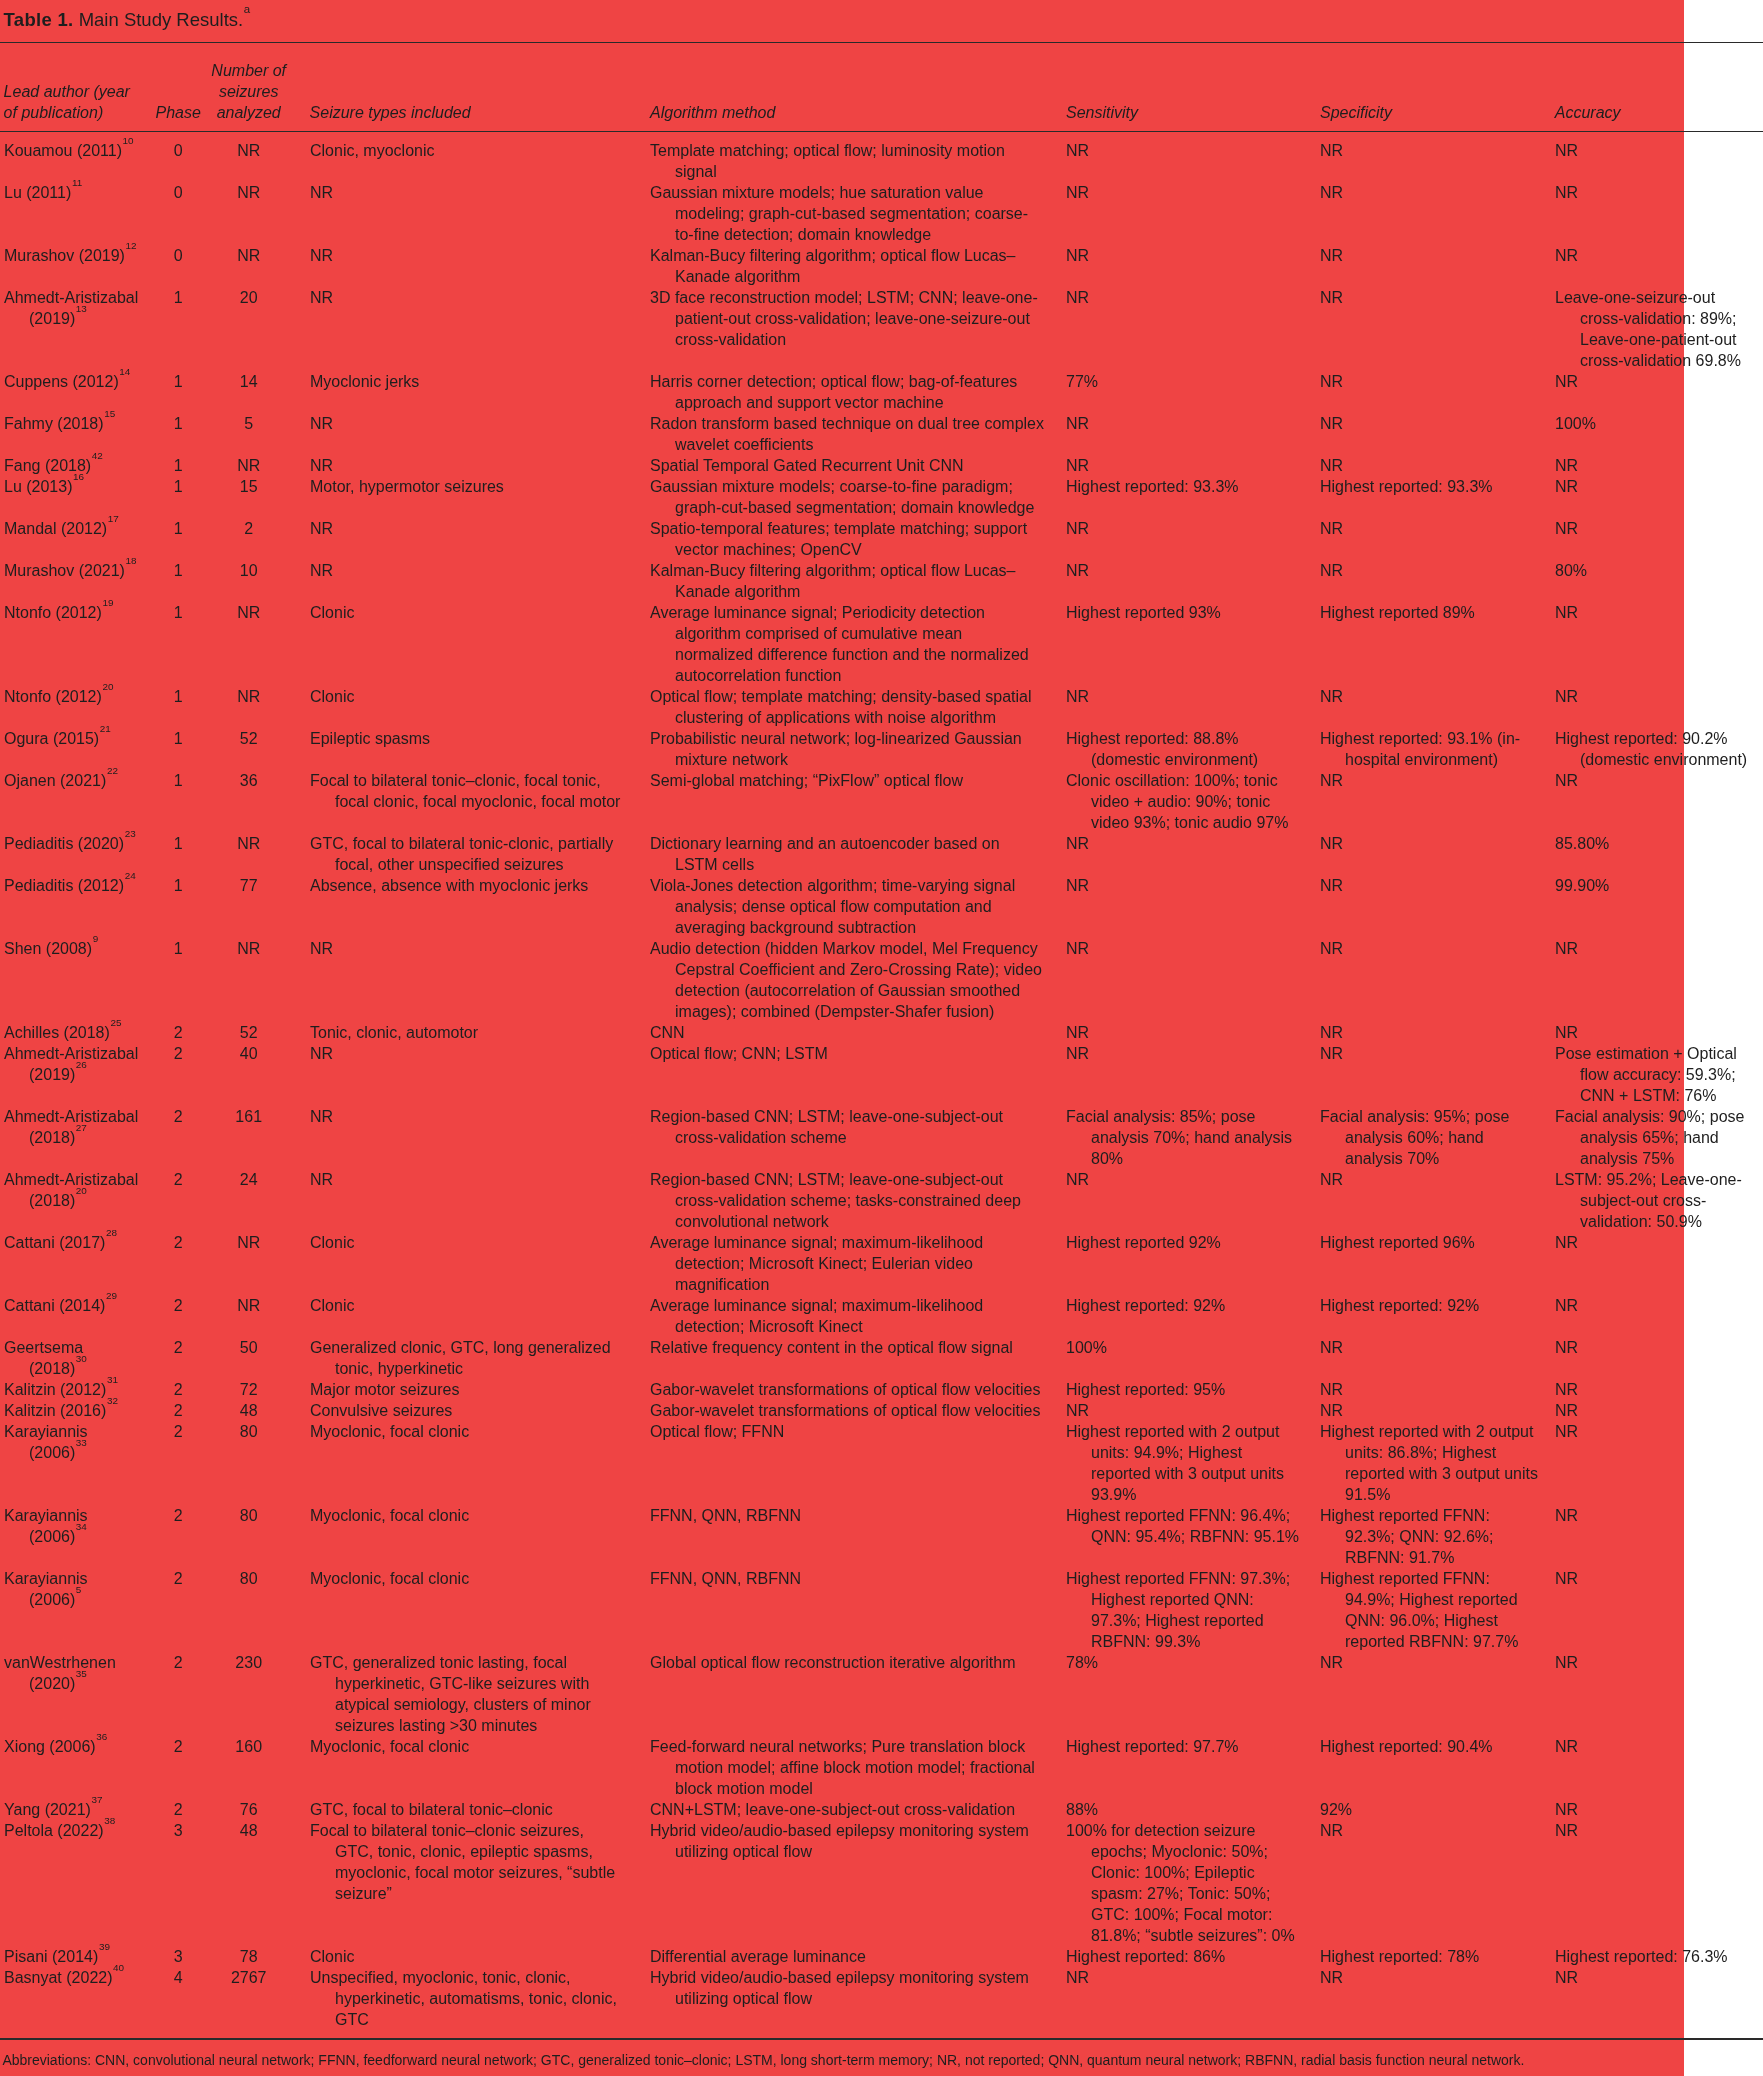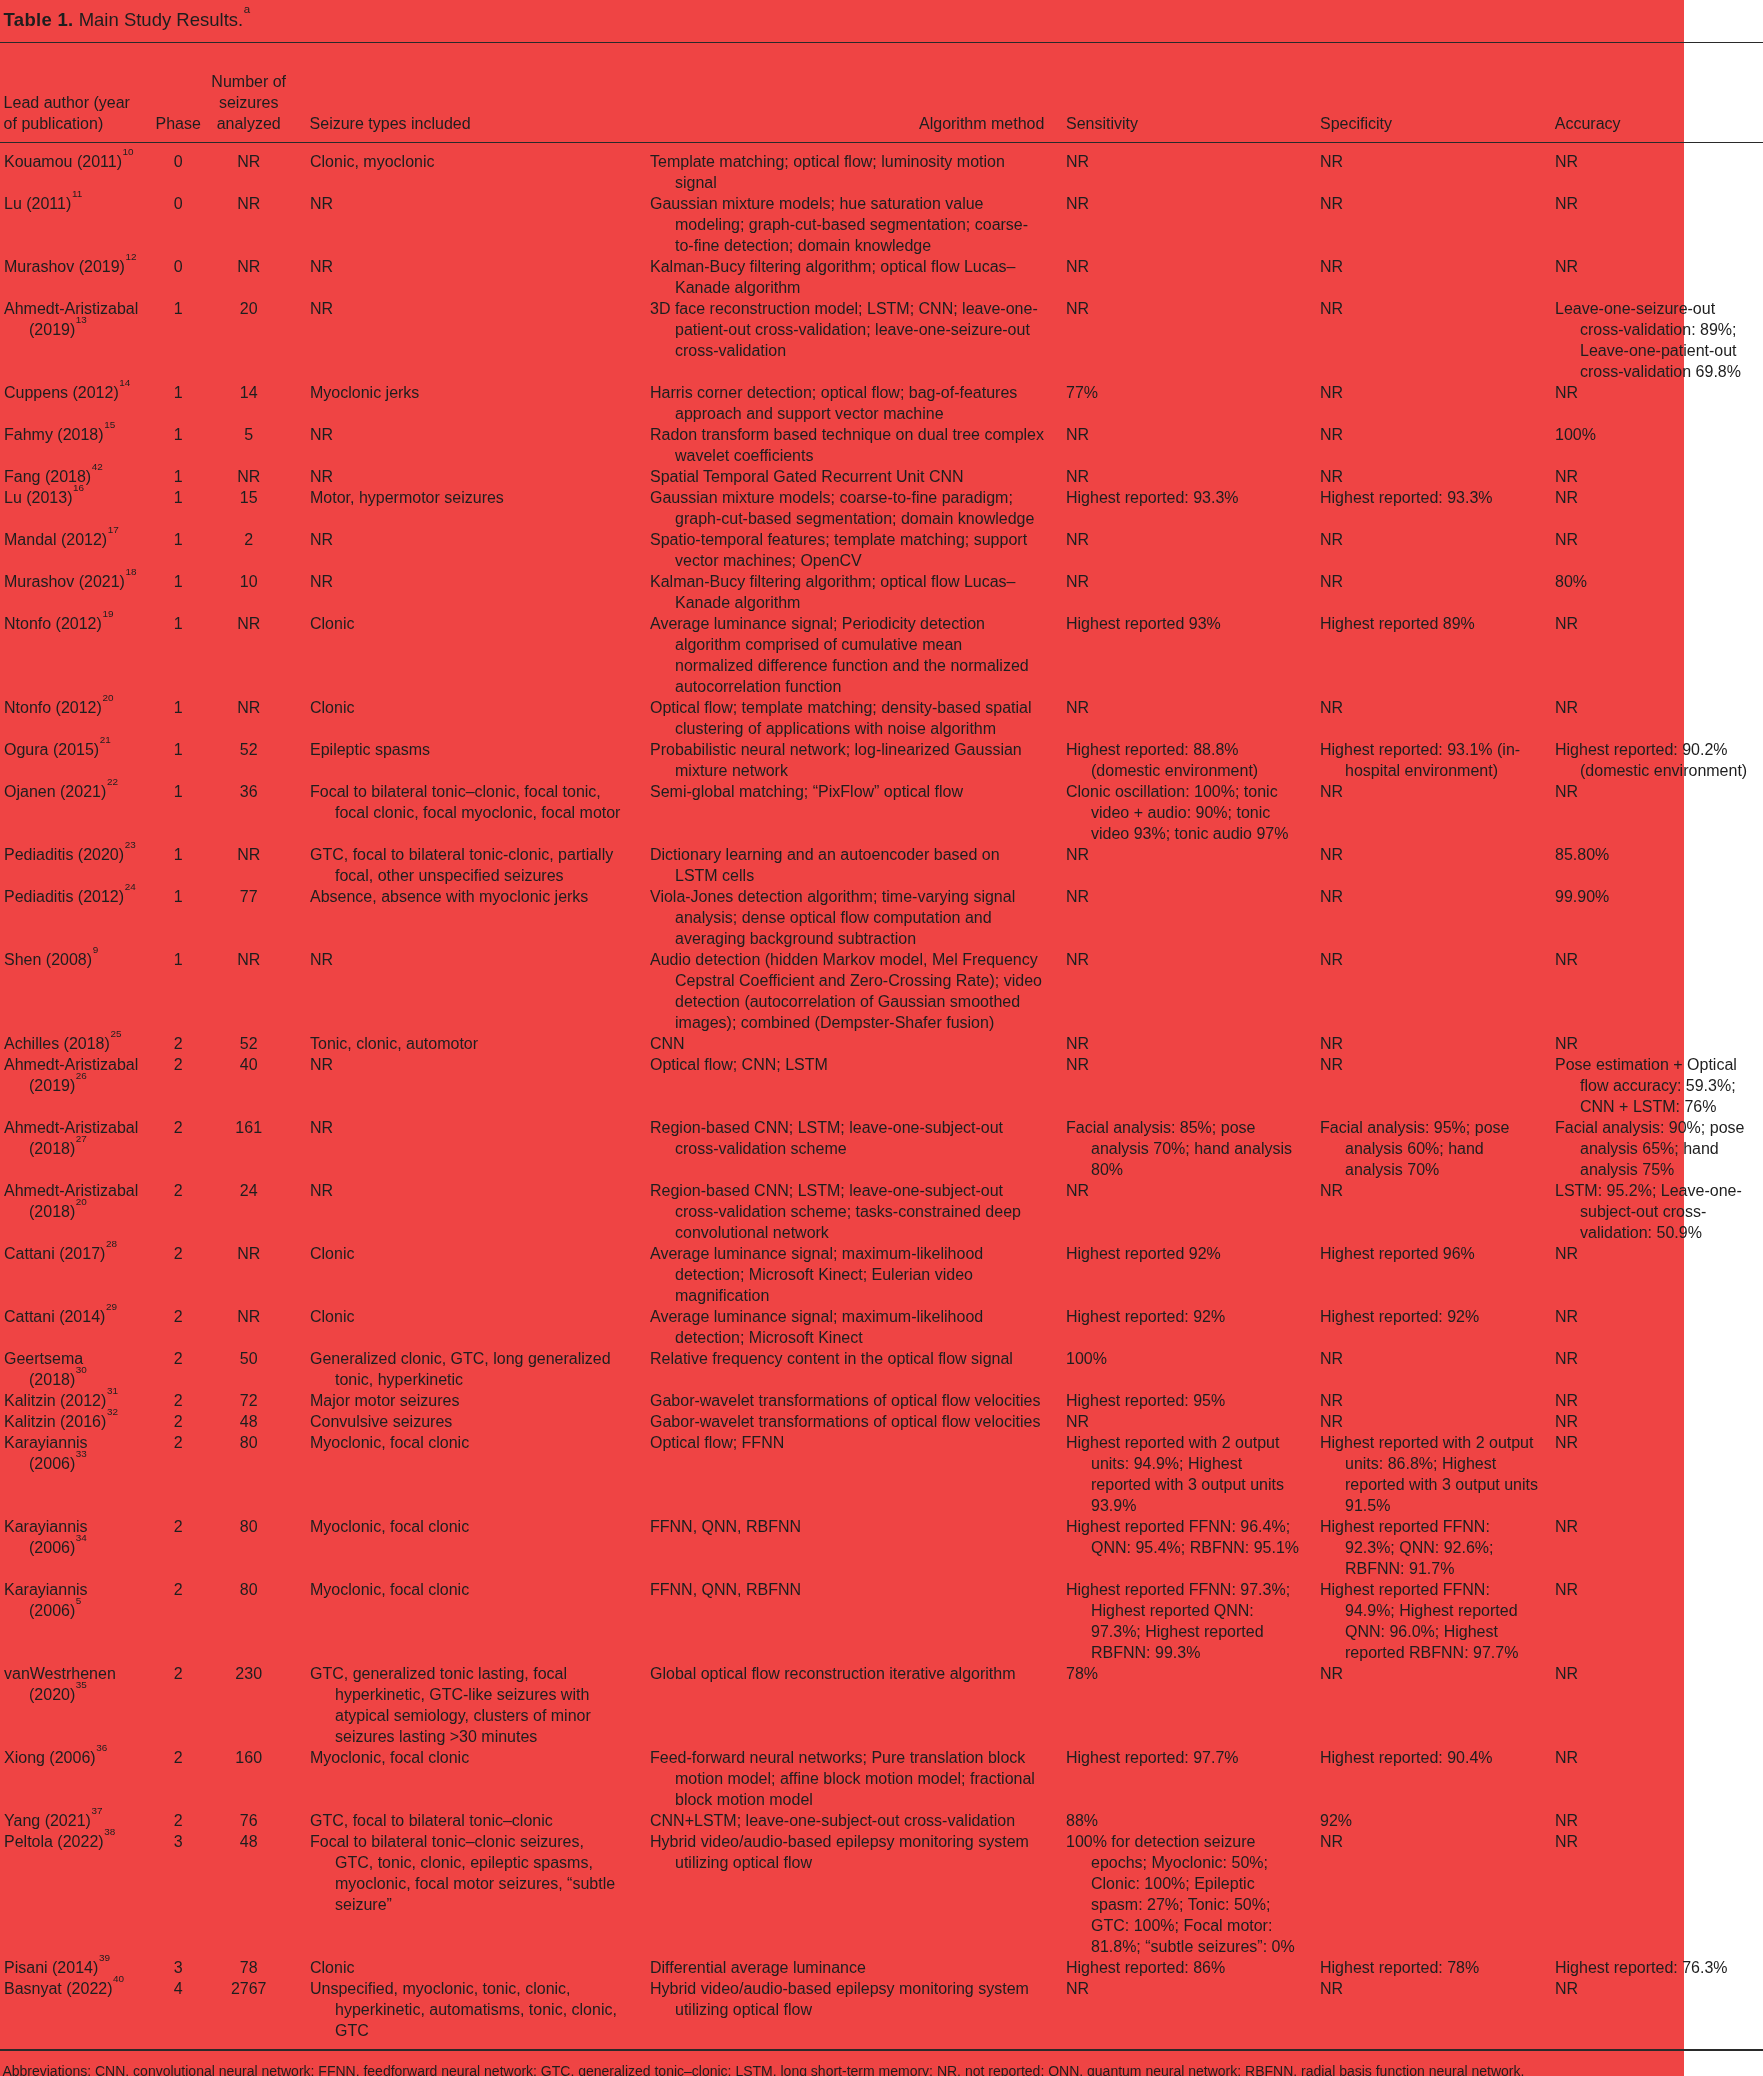--- a/index.html
+++ b/index.html
@@ -33,40 +33,41 @@
     border-top: 1.8px solid #2a2a2a;
     border-bottom: 2.4px solid #2a2a2a;
     font-size: 16px;
     line-height: 21px;
   }
   thead th {
     font-weight: normal;
     vertical-align: bottom;
     text-align: left;
     border-bottom: 1.8px solid #2a2a2a;
-    padding-top: 28px;
+    padding-top: 17px;
     padding-bottom: 8.4px;
+    font-style: italic;
   }
   tbody td {
     vertical-align: top;
     padding-top: 0;
     padding-bottom: 0;
   }
   tbody tr:first-child td { padding-top: 7.2px; }
   tbody tr:last-child td { padding-bottom: 8.4px; }
 
   
   .c-author { padding-left: 29px; text-indent: -25px; padding-right: 9.6px; margin-left: 8px; }
   th.c-author { padding-left: 3.6px; text-indent: 0; }
   .c-phase  { text-align: center; padding-right: 3.6px; margin-top: 28px; }
   .c-n      { text-align: center; padding-right: 3.6px; }
   .c-types  { padding-left: 41px; text-indent: -25px; padding-right: 14.4px; }
   th.c-types{ padding-left: 15.6px; text-indent: 0; }
   .c-algo   { padding-left: 37px; text-indent: -25px; padding-right: 15.6px; }
-  th.c-algo { padding-left: 12px; text-indent: 0; text-align: right; }
+  th.c-algo { padding-left: 12px; text-indent: 0; }
   .c-sens   { padding-left: 31px; text-indent: -25px; padding-right: 12px; }
   th.c-sens { padding-left: 6px; text-indent: 0; }
   .c-spec   { padding-left: 31px; text-indent: -25px; padding-right: 12px; }
   th.c-spec { padding-left: 6px; text-indent: 0; }
   .c-acc    { padding-left: 30px; text-indent: -25px; padding-right: 4.8px; }
   th.c-acc  { padding-left: 4.8px; text-indent: 0; }
 
   sup.ref {
     font-size: 0.62em;
     position: relative;

